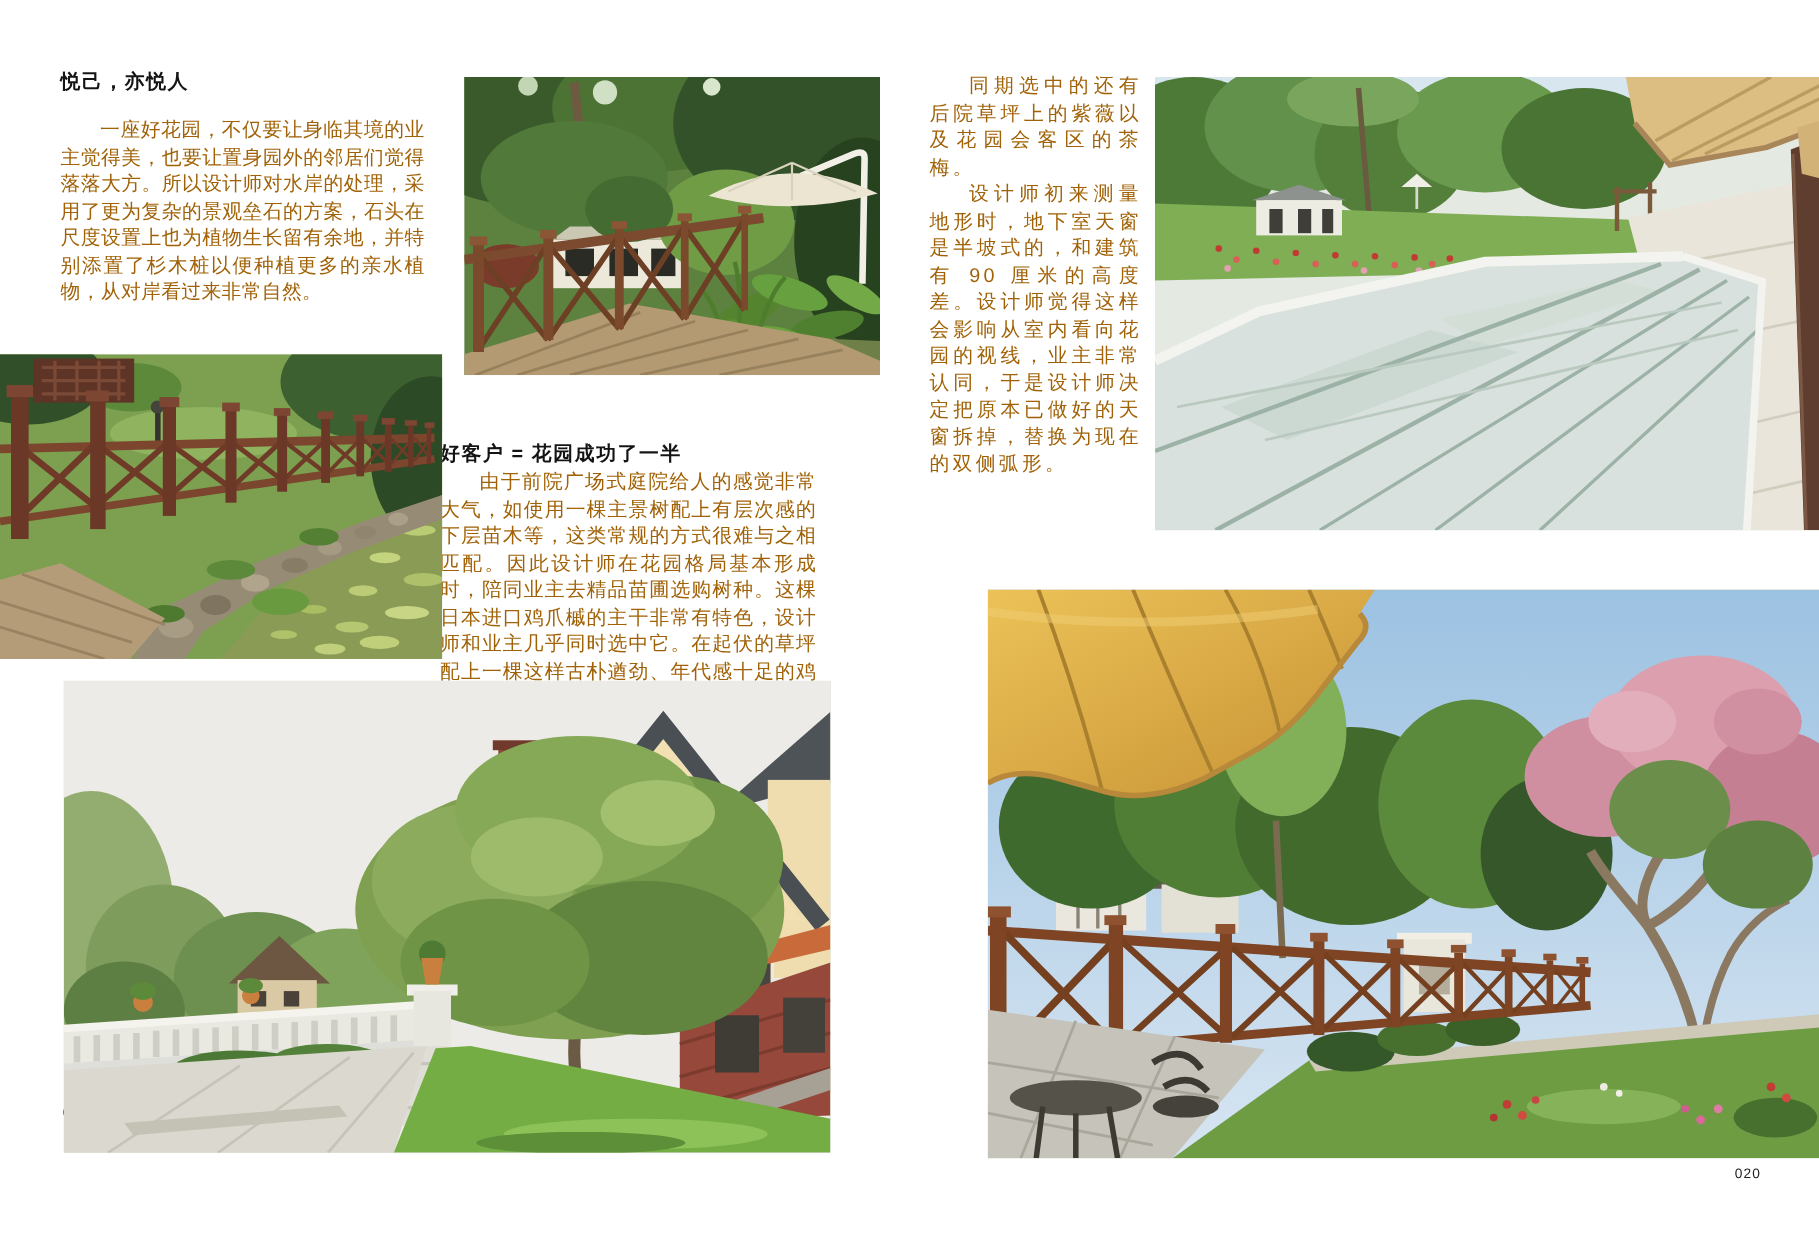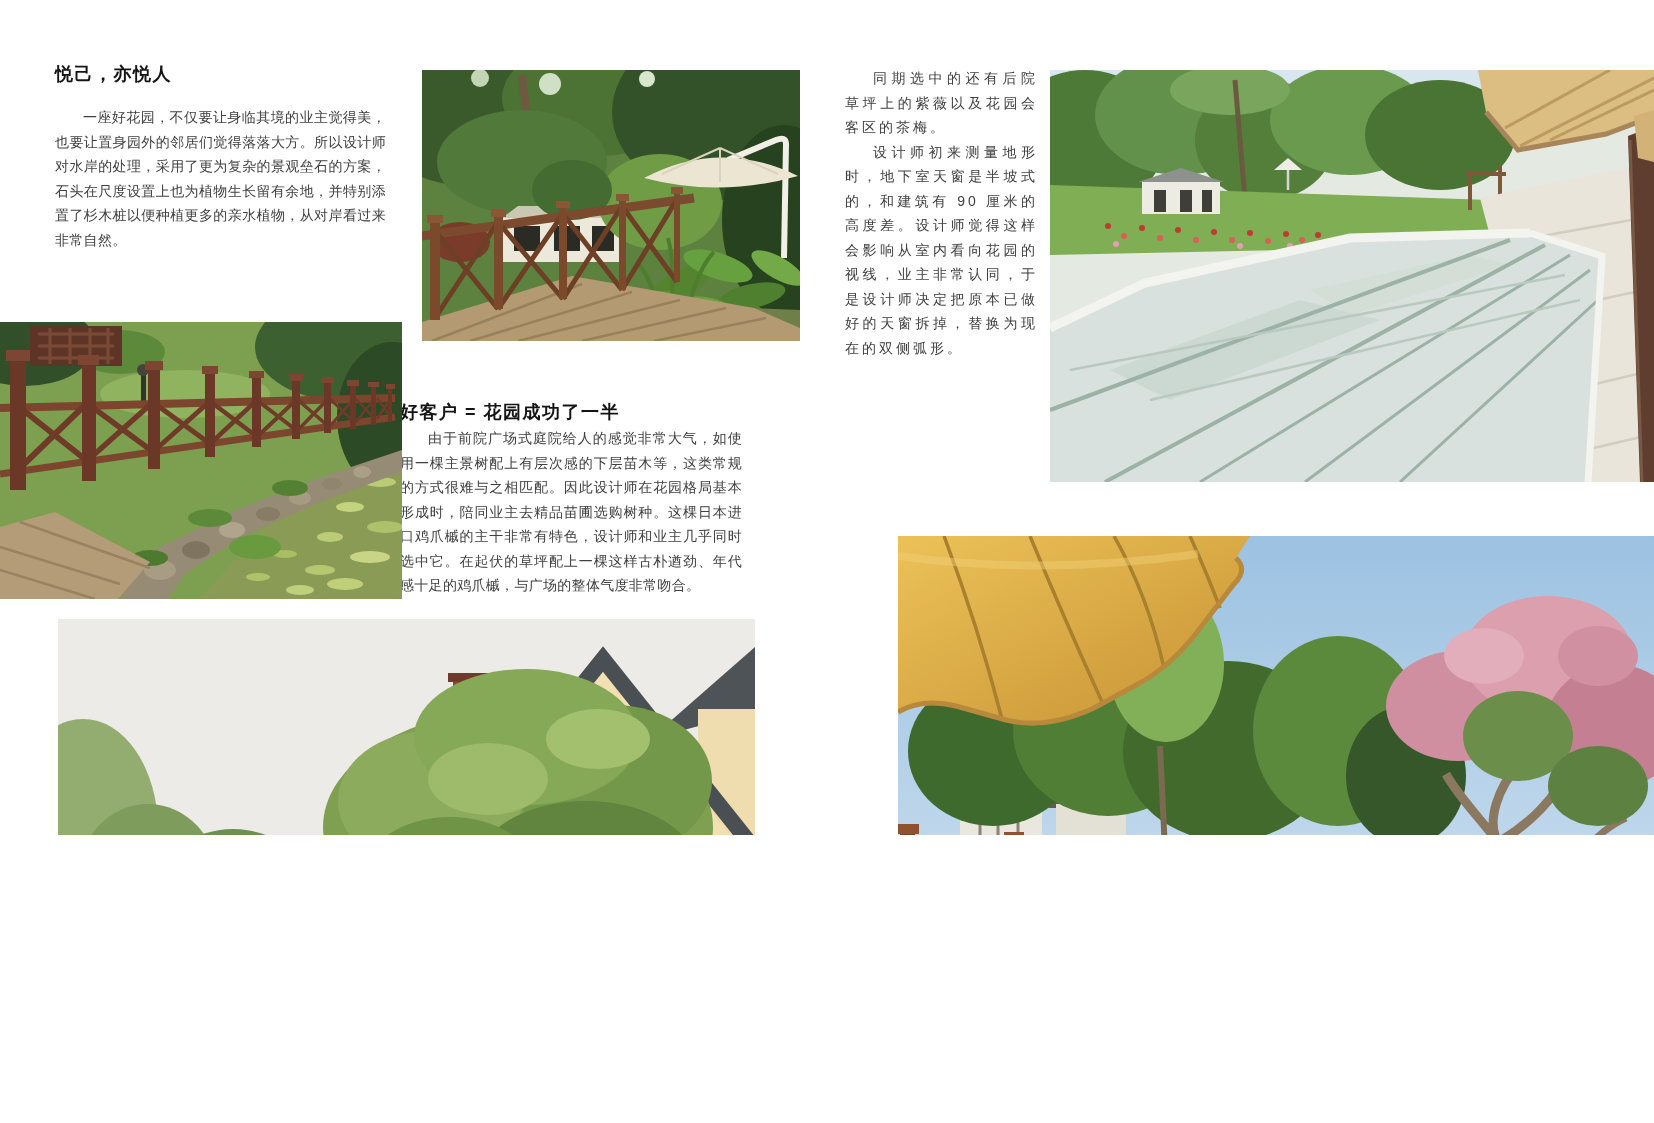--- a/index.html
+++ b/index.html
@@ -1,25 +1,25 @@
 <!DOCTYPE html>
 <html><head>
 <meta charset="utf-8">
 <style>
   html,body { margin:0; padding:0; background:#ffffff; }
   .spread {
-    position:relative; width:1654px; height:835px; background:#ffffff;
-    overflow:hidden; font-family:"Liberation Sans","DejaVu Sans",sans-serif;
+    position:relative; width:1654px; height:1123px; background:#ffffff;
+    overflow:hidden; font-family:"Liberation Sans","DejaVu Sans",sans-serif;border-radius:20px;
   }
   .abs { position:absolute; }
   .heading {
     font-size:18px; font-weight:700; color:#141414; letter-spacing:1.5px;
   }
   .body-text {
-    font-size:14px; line-height:24.5px; color:#404040;
+    font-size:18px; line-height:24.5px; color:#a16207;
     text-align:justify; letter-spacing:0.3px;
   }
   .body-text p { margin:0; text-indent:2em; }
   .rcol { letter-spacing:3px; }
   .rcol p { margin:0; text-indent:2em; }
   .pagenum { font-size:12.5px; color:#222; letter-spacing:1px; }
   .photo { position:absolute; overflow:hidden; background:#cdd4c2; }
   .photo svg { display:block; width:100%; height:100%; }
 </style>
 </head>

